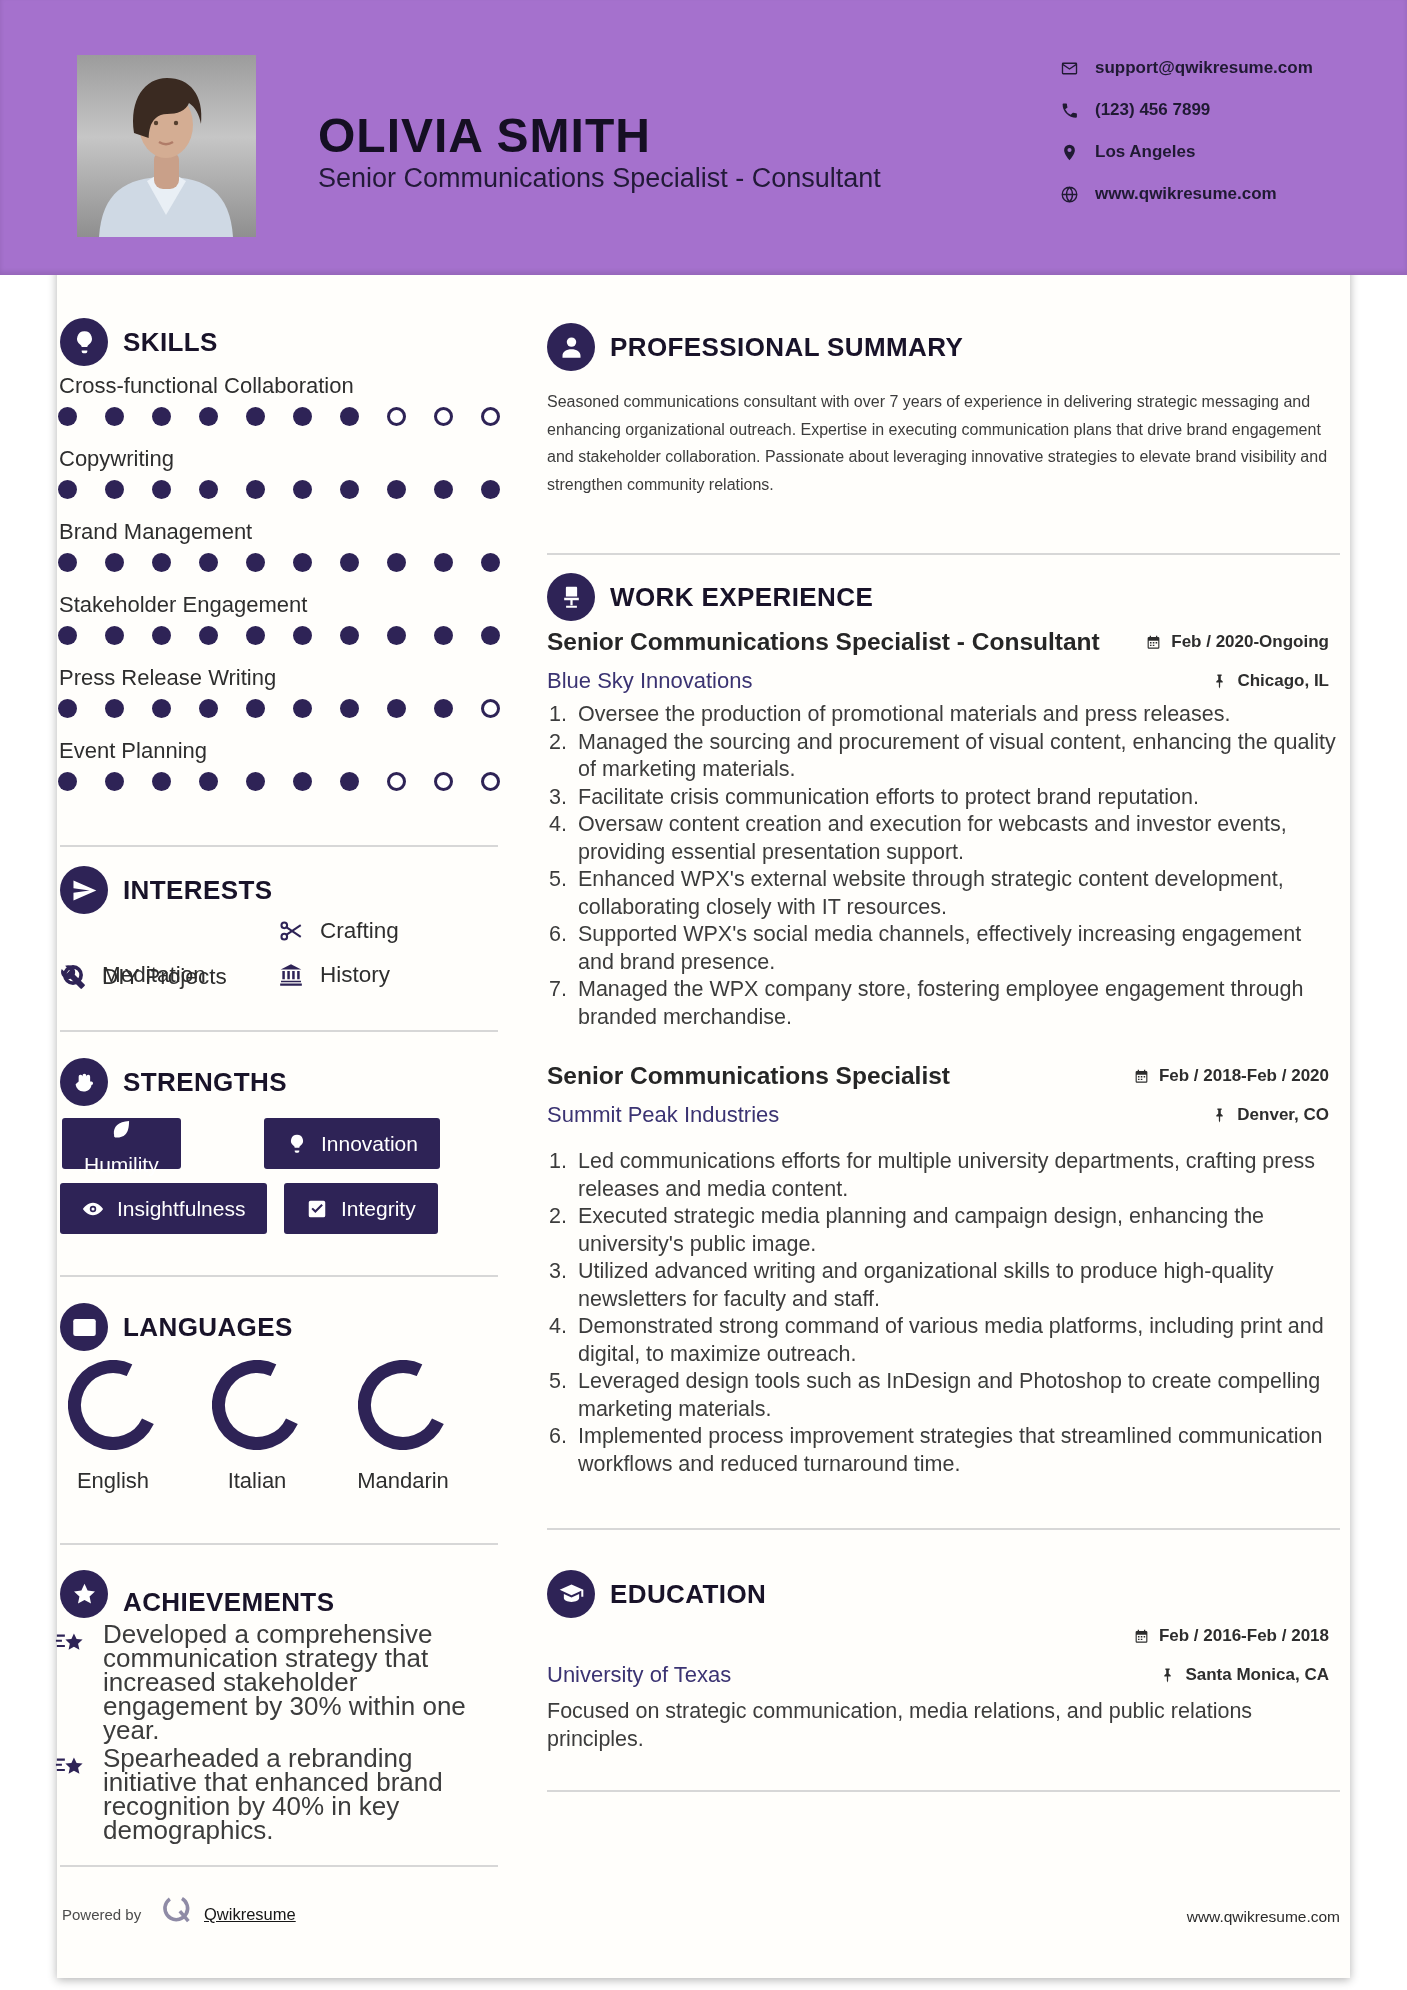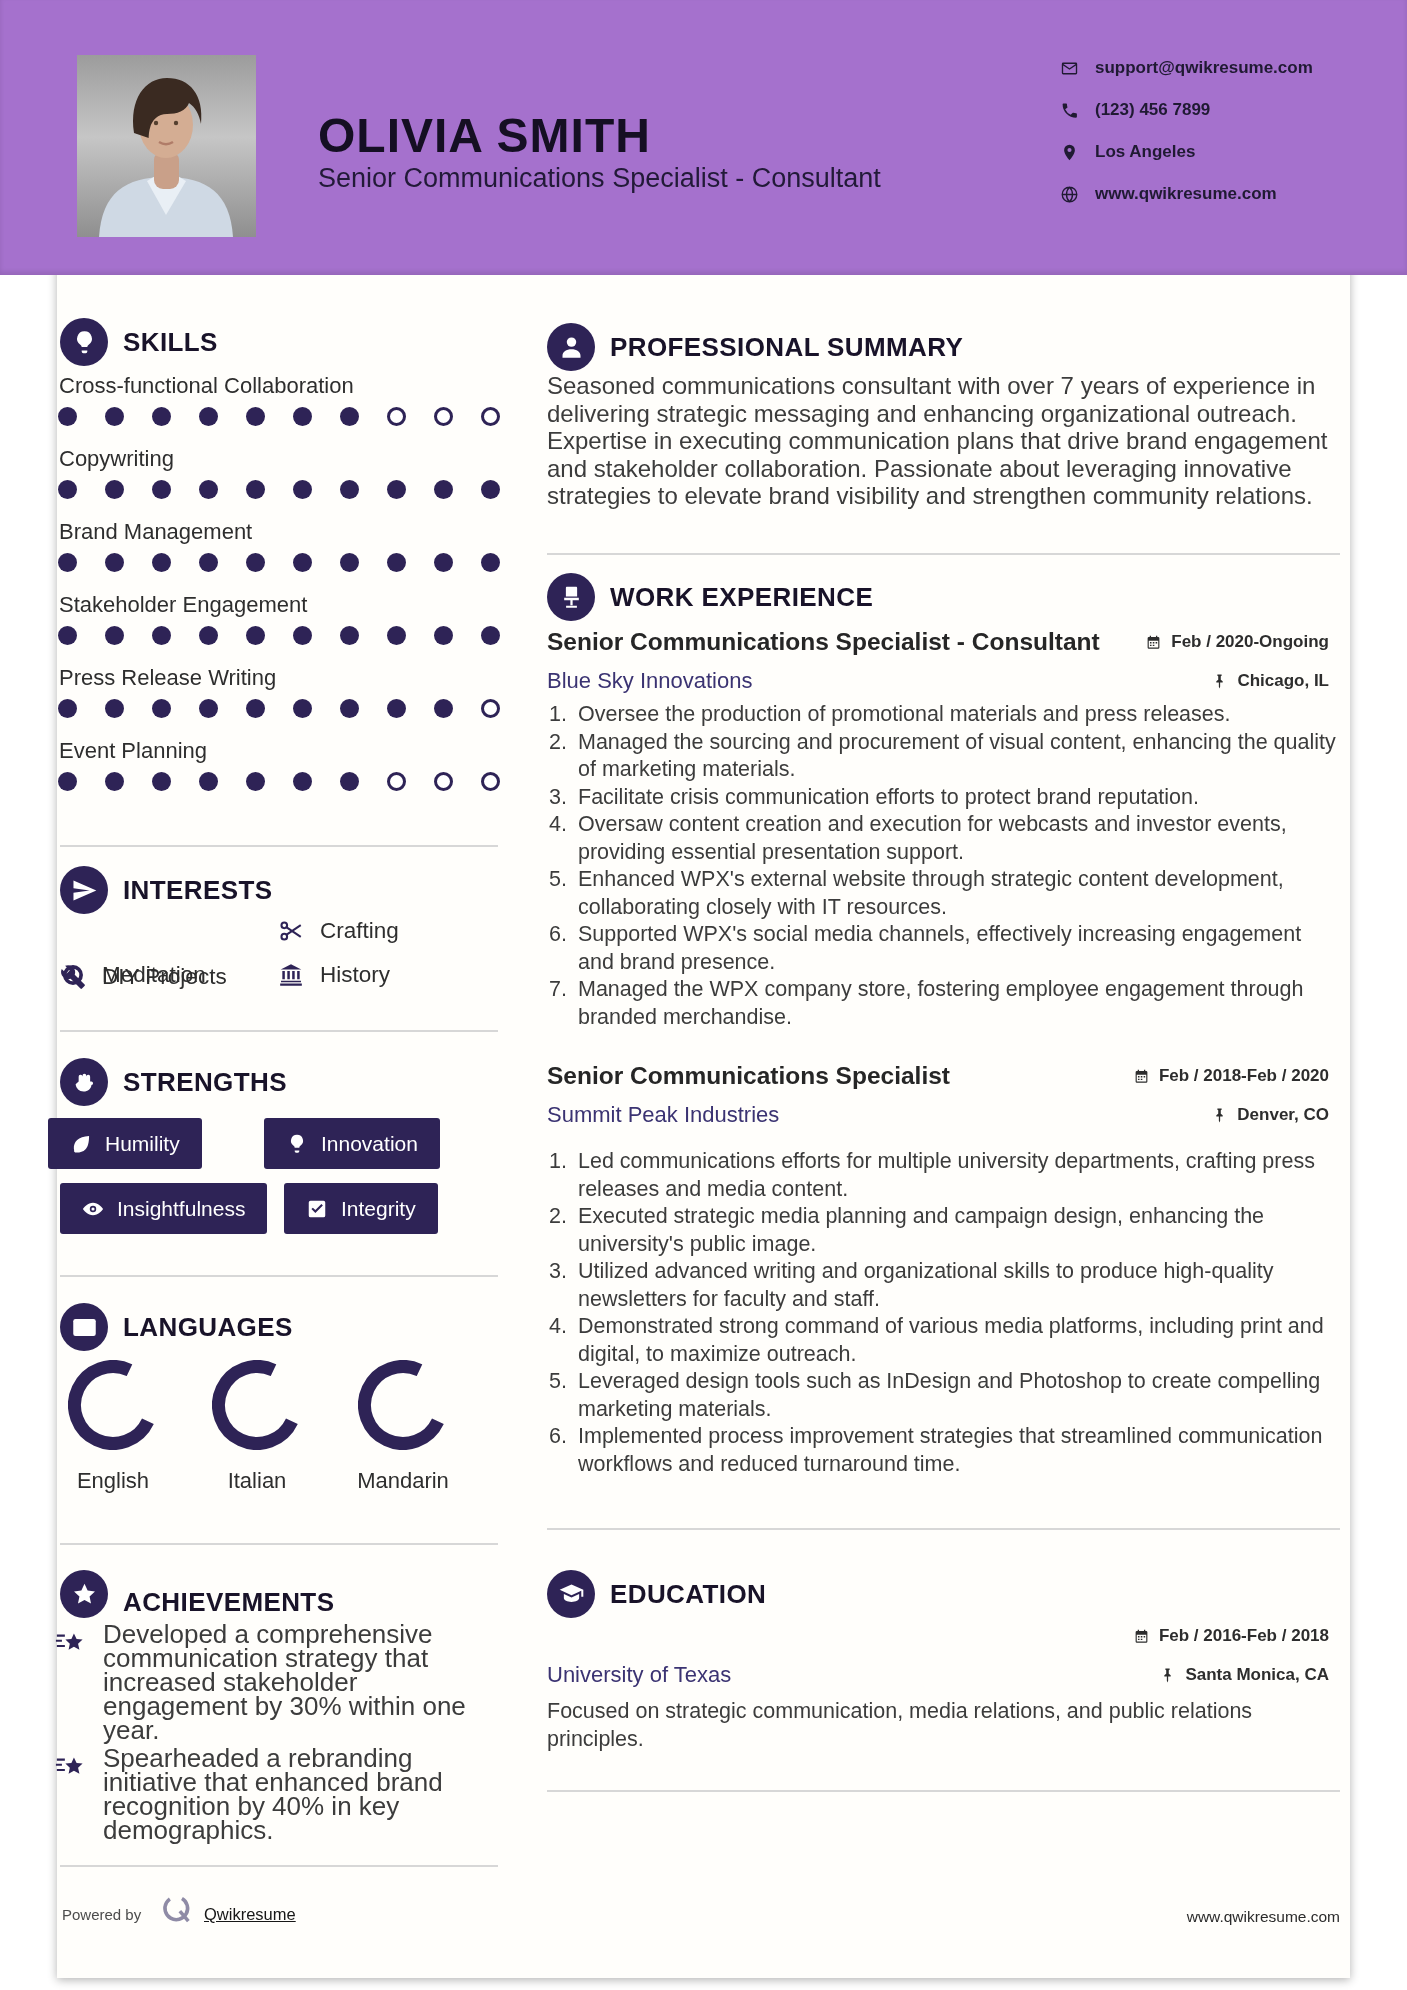--- a/index.html
+++ b/index.html
@@ -63,21 +63,21 @@
   
   .ring{position:absolute;}
   .lang-label{position:absolute;transform:translateX(-50%);font-size:22px;color:#2e2e2e;top:1468px;}
 
   
   .ach-star{position:absolute;left:55px;width:32px;height:32px;color:var(--navy);}
   .ach-star svg{width:32px;height:32px;}
   .ach-text{position:absolute;left:103px;width:392px;font-size:26px;line-height:24px;color:var(--body-text);}
 
   
-  .summary-text{position:absolute;left:547px;top:372px;width:792px;font-size:24px;line-height:27.6px;color:var(--body-text);}
+  .summary-text{position:absolute;left:547px;top:388px;width:792px;font-size:16px;line-height:27.6px;color:var(--body-text);}
   .job-title{position:absolute;left:547px;font-size:24.5px;font-weight:700;color:#262626;}
   .company{position:absolute;left:547px;font-size:22px;color:var(--company);}
   .meta{position:absolute;right:78px;display:flex;align-items:center;gap:9px;font-size:17px;font-weight:600;color:#2d2d2d;}
   .meta .micon{width:17px;height:17px;display:flex;color:#2d2d2d;}
   .meta .micon svg{width:17px;height:17px;}
   .bullets{position:absolute;left:547px;width:795px;list-style:none;counter-reset:li;
     font-size:21.5px;line-height:27.5px;color:var(--body-text);}
   .bullets li{counter-increment:li;position:relative;padding-left:31px;}
   .bullets li::before{content:counter(li) ".";position:absolute;left:2px;}
   .edu-desc{position:absolute;left:547px;top:1698px;width:792px;font-size:21.5px;line-height:27.6px;color:var(--body-text);}
@@ -372,21 +372,21 @@
   <div class="hr side" style="top:1030px;"></div>
 
   <div class="sec" style="left:60px;top:1058px;">
     <span class="badge">
         <svg>
           <use href="#i-fist"></use>
         </svg>
       </span>
     <h2>STRENGTHS</h2>
   </div>
-  <div class="pill" style="left:48px;top:1118px;">
+  <div class="pill" style="left:62px;top:1118px;flex-direction:column;">
     <span class="picon">
         <svg>
           <use href="#i-leaf"></use>
         </svg>
       </span>
     <span class="plabel">Humility</span>
   </div>
   <div class="pill" style="left:224px;top:1118px;margin-left:40px;">
     <span class="picon">
         <svg>

